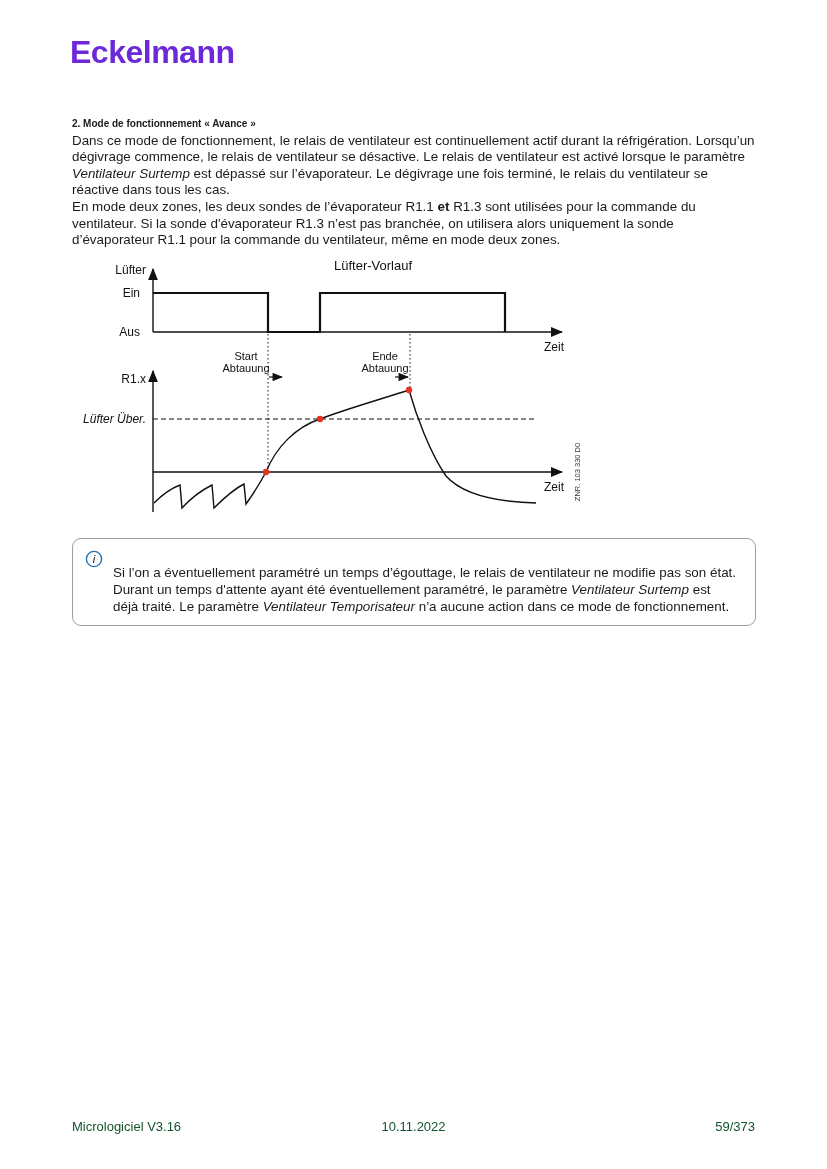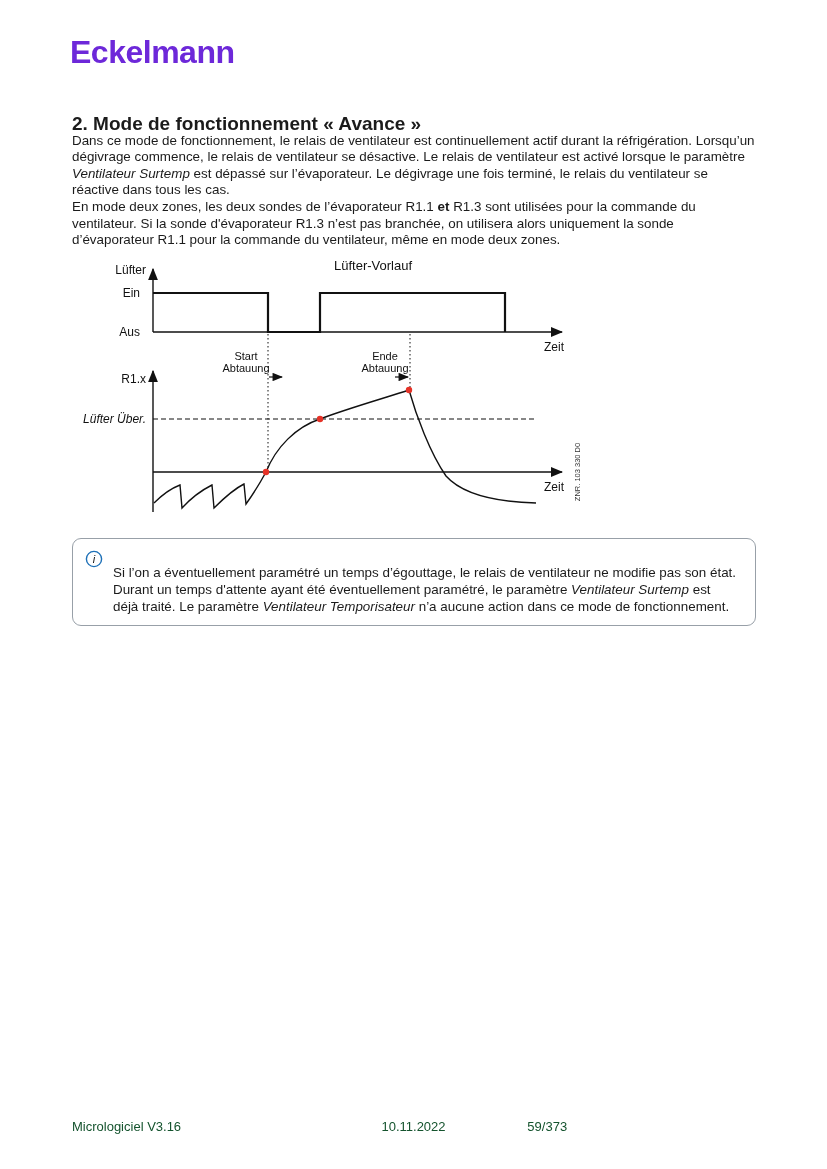--- a/index.html
+++ b/index.html
@@ -11,21 +11,21 @@
   }
   .logo {
     position:absolute; top:34px; left:70px;
     font-size:32px; font-weight:bold; letter-spacing:-0.5px;
     color:#6d28d9;
   }
   .content {
     position:absolute; top:116px; left:72px; width:684px;
     font-size:13.4px; line-height:16.6px;
   }
-  .heading { margin:0; font-size:19px; font-weight:bold; }
+  .heading { margin:0; font-size:10px; font-weight:bold; }
   p.body { margin:0; }
   em.param { font-style:italic; }
   strong.hard { font-weight:bold; }
 
   .diagram-wrap { margin:8px 0 0 6px; }
   svg text { font-family:"Liberation Sans","DejaVu Sans",sans-serif; fill:#111; }
   .dtitle { font-size:13px; }
   .dlabel { font-size:12px; }
   .dsmall { font-size:11px; }
   .dital  { font-style:italic; }
@@ -40,21 +40,21 @@
   }
   .note-icon { flex:0 0 auto; margin-top:1px; }
   .note-text { font-size:13.4px; line-height:16.6px;margin-top:16px; }
 
   .footer {
     position:absolute; left:72px; right:72px; top:1119px;
     display:flex; font-size:13px; color:#14532d;
   }
   .footer .f-left   { flex:1; text-align:left; }
   .footer .f-center { flex:1; text-align:center; }
-  .footer .f-right  { flex:1; text-align:left; }
+  .footer .f-right  { flex:1; text-align:right; }
 </style>
 </head>
 <body>
 
 <div class="page">
 
   <div class="logo">Eckelmann</div>
 
   <div class="content">
 

